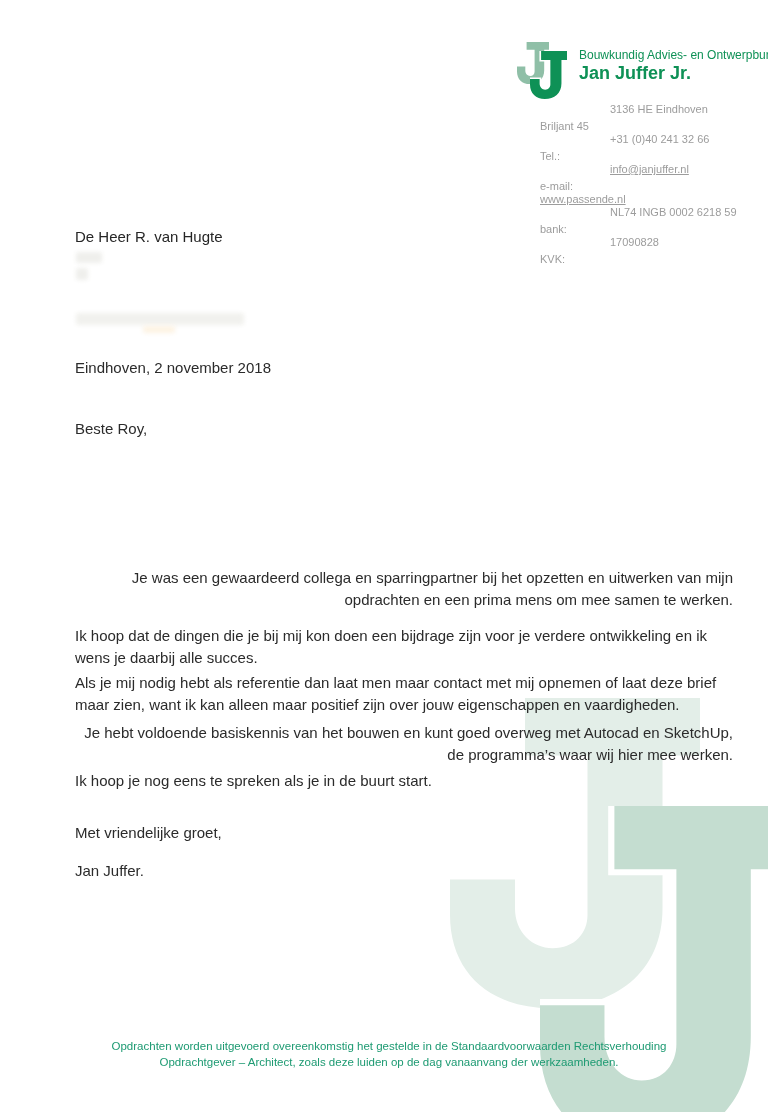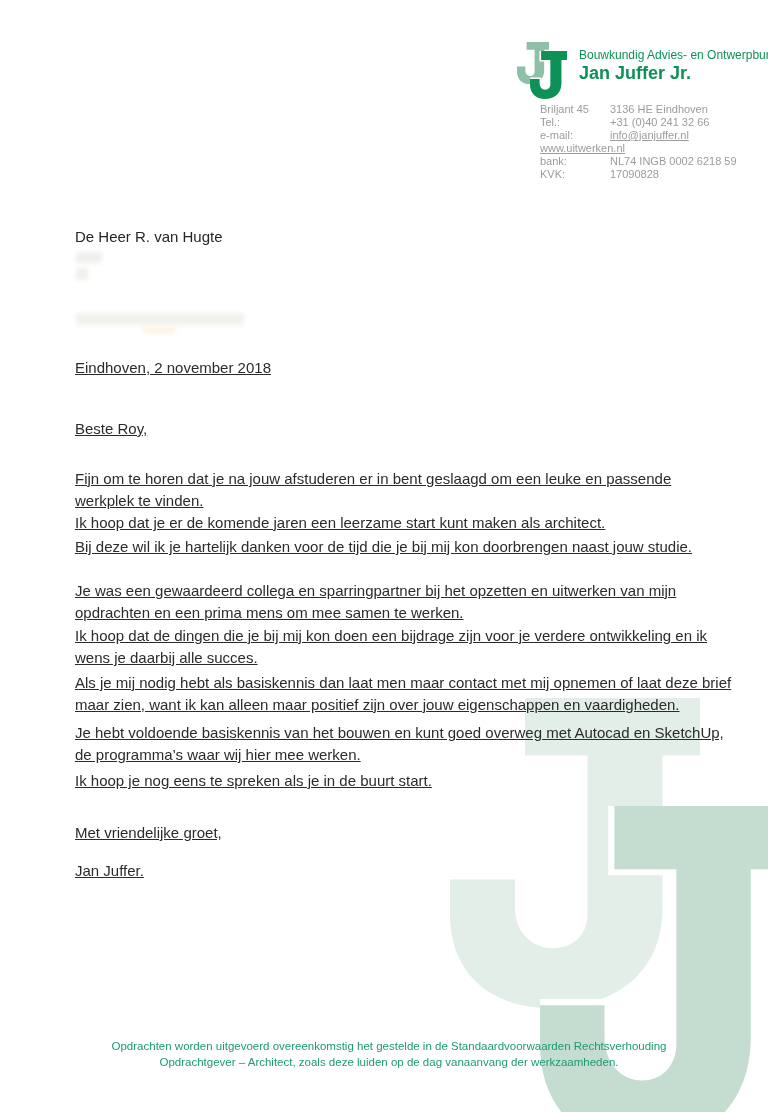--- a/index.html
+++ b/index.html
@@ -25,41 +25,41 @@
   .logo-j-light{left:0;top:0;width:32px;height:42px;}
   .logo-j-light path{fill:#8fbfa7;}
   .logo-j-dark{left:13px;top:9px;width:37px;height:48px;}
   .logo-j-dark path{fill:#0e9156;stroke:#ffffff;stroke-width:9;paint-order:stroke;}
   .logo-text{padding-left:6px;padding-top:6px;}
   .logo-tagline{font-size:12px;color:#0e9156;white-space:nowrap;letter-spacing:0;}
   .logo-company{font-size:18px;font-weight:bold;color:#0e9156;white-space:nowrap;margin-top:1px;}
   
   .contact{position:absolute;left:540px;top:103px;font-size:11px;line-height:13px;color:#9c9c9c;width:210px;}
   .contact-row{display:flex;}
-  .contact-label{width:70px;flex:0 0 auto;}
+  .contact-label{width:70px;flex:0 0 auto;margin-top:17px;}
   .contact-value{flex:1;}
   .contact a{color:#9c9c9c;text-decoration:underline;}
   
   .recipient{position:absolute;left:75px;top:228px;font-size:15px;color:#262626;text-align:right;}
   .redact{position:absolute;background:#efefec;filter:blur(2px);border-radius:2px;}
   .redact-1{left:76px;top:252px;width:26px;height:11px;}
   .redact-2{left:76px;top:268px;width:12px;height:12px;}
   .redact-3{left:76px;top:313px;width:168px;height:12px;background:#f1f1ee;}
   .redact-4{left:143px;top:326px;width:32px;height:7px;background:#fdf3e3;}
   
-  .line, .para{position:absolute;left:75px;width:658px;font-size:15px;line-height:22px;color:#2b2b2b;text-decoration:underline;}
+  .line, .para{position:absolute;left:75px;width:658px;font-size:15px;line-height:22px;color:#2b2b2b;}
   .preline{white-space:pre-line;}
   .dateline{top:357px;}
   .salutation{top:418px;}
   .p1{top:468px;}
   .p2{top:536px;}
-  .p3{top:580px;}
+  .p3{top:567px;text-align:right;}
   .p4{top:625px;}
   .p5{top:672px;}
-  .p6{top:722px;}
+  .p6{top:722px;text-align:right;}
   .p7{top:770px;}
   .closing{top:822px;}
   .signature{top:860px;}
   
   .footer{
     position:absolute;left:0;right:0;top:1038px;
     text-align:center;
     font-size:11.5px;line-height:16px;
     color:#1d9a72;
     padding-left:10px;
@@ -99,47 +99,44 @@
     </div>
     <div class="contact-row">
       <span class="contact-label">Tel.:</span>
       <span class="contact-value">+31 (0)40 241 32 66</span>
     </div>
     <div class="contact-row">
       <span class="contact-label">e-mail:</span>
       <span class="contact-value"><a href="#">info@janjuffer.nl</a></span>
     </div>
     <div class="contact-row">
-      <span class="contact-value"><a href="#">www.uitwerken.nl</a></span>
+      <span class="contact-value"><a href="#">www.passende.nl</a></span>
     </div>
     <div class="contact-row">
       <span class="contact-label">bank:</span>
       <span class="contact-value">NL74  INGB  0002  6218  59</span>
     </div>
     <div class="contact-row">
       <span class="contact-label">KVK:</span>
       <span class="contact-value">17090828</span>
     </div>
   </div>
 
   <div class="recipient">De Heer R. van Hugte</div>
   <div class="redact redact-1"></div>
   <div class="redact redact-2"></div>
   <div class="redact redact-3"></div>
   <div class="redact redact-4"></div>
 
   <div class="line dateline">Eindhoven, 2 november 2018</div>
   <div class="line salutation">Beste Roy,</div>
 
-  <div class="para p1 preline">Fijn om te horen dat je na jouw afstuderen er in bent geslaagd om een leuke en passende werkplek te vinden.
-Ik hoop dat je er de komende jaren een leerzame start kunt maken als architect.</div>
-  <div class="para p2">Bij deze wil ik je hartelijk danken voor de tijd die je bij mij kon doorbrengen naast jouw studie.</div>
   <div class="para p3">Je was een gewaardeerd collega en sparringpartner bij het opzetten en uitwerken van mijn opdrachten en een prima mens om mee samen te werken.</div>
   <div class="para p4">Ik hoop dat de dingen die je bij mij kon doen een bijdrage zijn voor je verdere ontwikkeling en ik wens je daarbij alle succes.</div>
-  <div class="para p5">Als je mij nodig hebt als basiskennis dan laat men maar contact met mij opnemen of laat deze brief maar zien, want ik kan alleen maar positief zijn over jouw eigenschappen en vaardigheden.</div>
+  <div class="para p5">Als je mij nodig hebt als referentie dan laat men maar contact met mij opnemen of laat deze brief maar zien, want ik kan alleen maar positief zijn over jouw eigenschappen en vaardigheden.</div>
   <div class="para p6">Je hebt voldoende basiskennis van het bouwen en kunt goed overweg met Autocad en SketchUp, de programma’s waar wij hier mee werken.</div>
   <div class="para p7">Ik hoop je nog eens te spreken als je in de buurt start.</div>
 
   <div class="line closing">Met vriendelijke groet,</div>
   <div class="line signature">Jan Juffer.</div>
 
   <div class="footer preline">Opdrachten worden uitgevoerd overeenkomstig het gestelde in de Standaardvoorwaarden Rechtsverhouding
 Opdrachtgever – Architect, zoals deze luiden op de dag vanaanvang der werkzaamheden.</div>
 
 </div>

